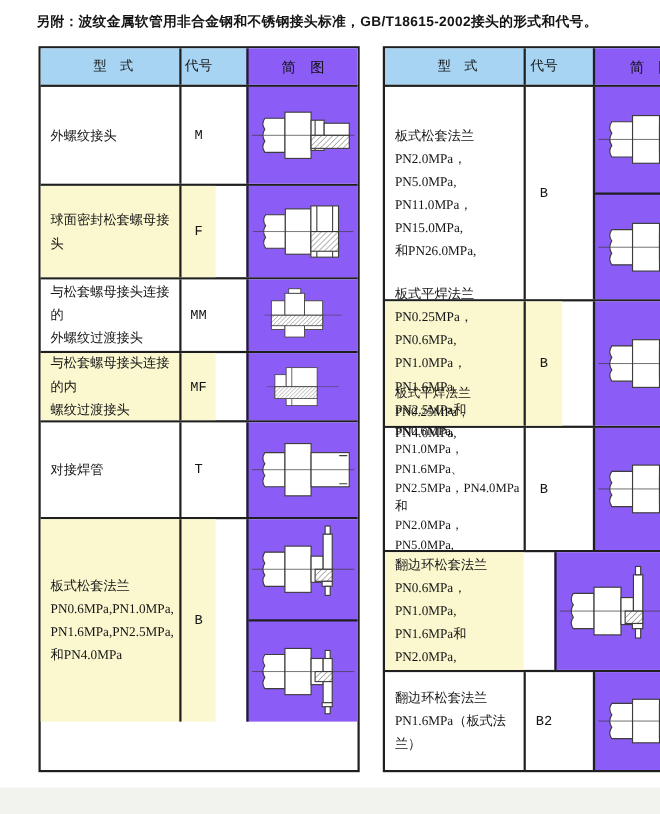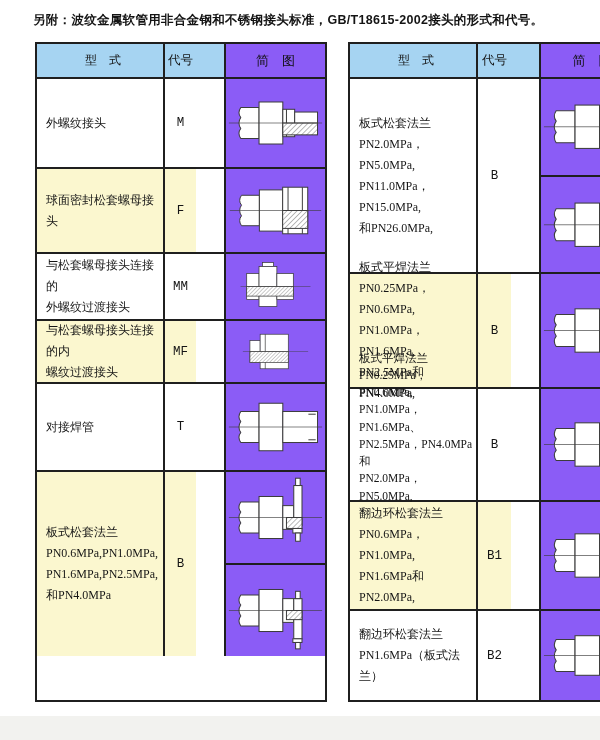--- a/index.html
+++ b/index.html
@@ -376,21 +376,20 @@
           </div>
       </div>
     </div>
 
     <div class="row" style="height:109px">
       <div class="cell type hl">
           <div class="tline">翻边环松套法兰</div>
           <div class="tline">PN0.6MPa，PN1.0MPa,</div>
           <div class="tline">PN1.6MPa和PN2.0MPa,</div>
         </div>
-      <div class="cell code hl">B1</div>
       <div class="cell diagcell">
         <div class="subdiag">
             <svg viewBox="0 0 104 86" preserveAspectRatio="xMidYMid meet" style="width:100%;height:100%;display:block">
               <defs>
                 <pattern id="hp11" width="4" height="4" patternTransform="rotate(45)" patternUnits="userSpaceOnUse">
                   <rect width="4" height="4" fill="#fff"></rect>
                   <line x1="0" y1="0" x2="0" y2="4" stroke="#666" stroke-width="1"></line>
                 </pattern>
               </defs>
               <g fill="none" stroke="#3c3c3c" stroke-width="1.1">

